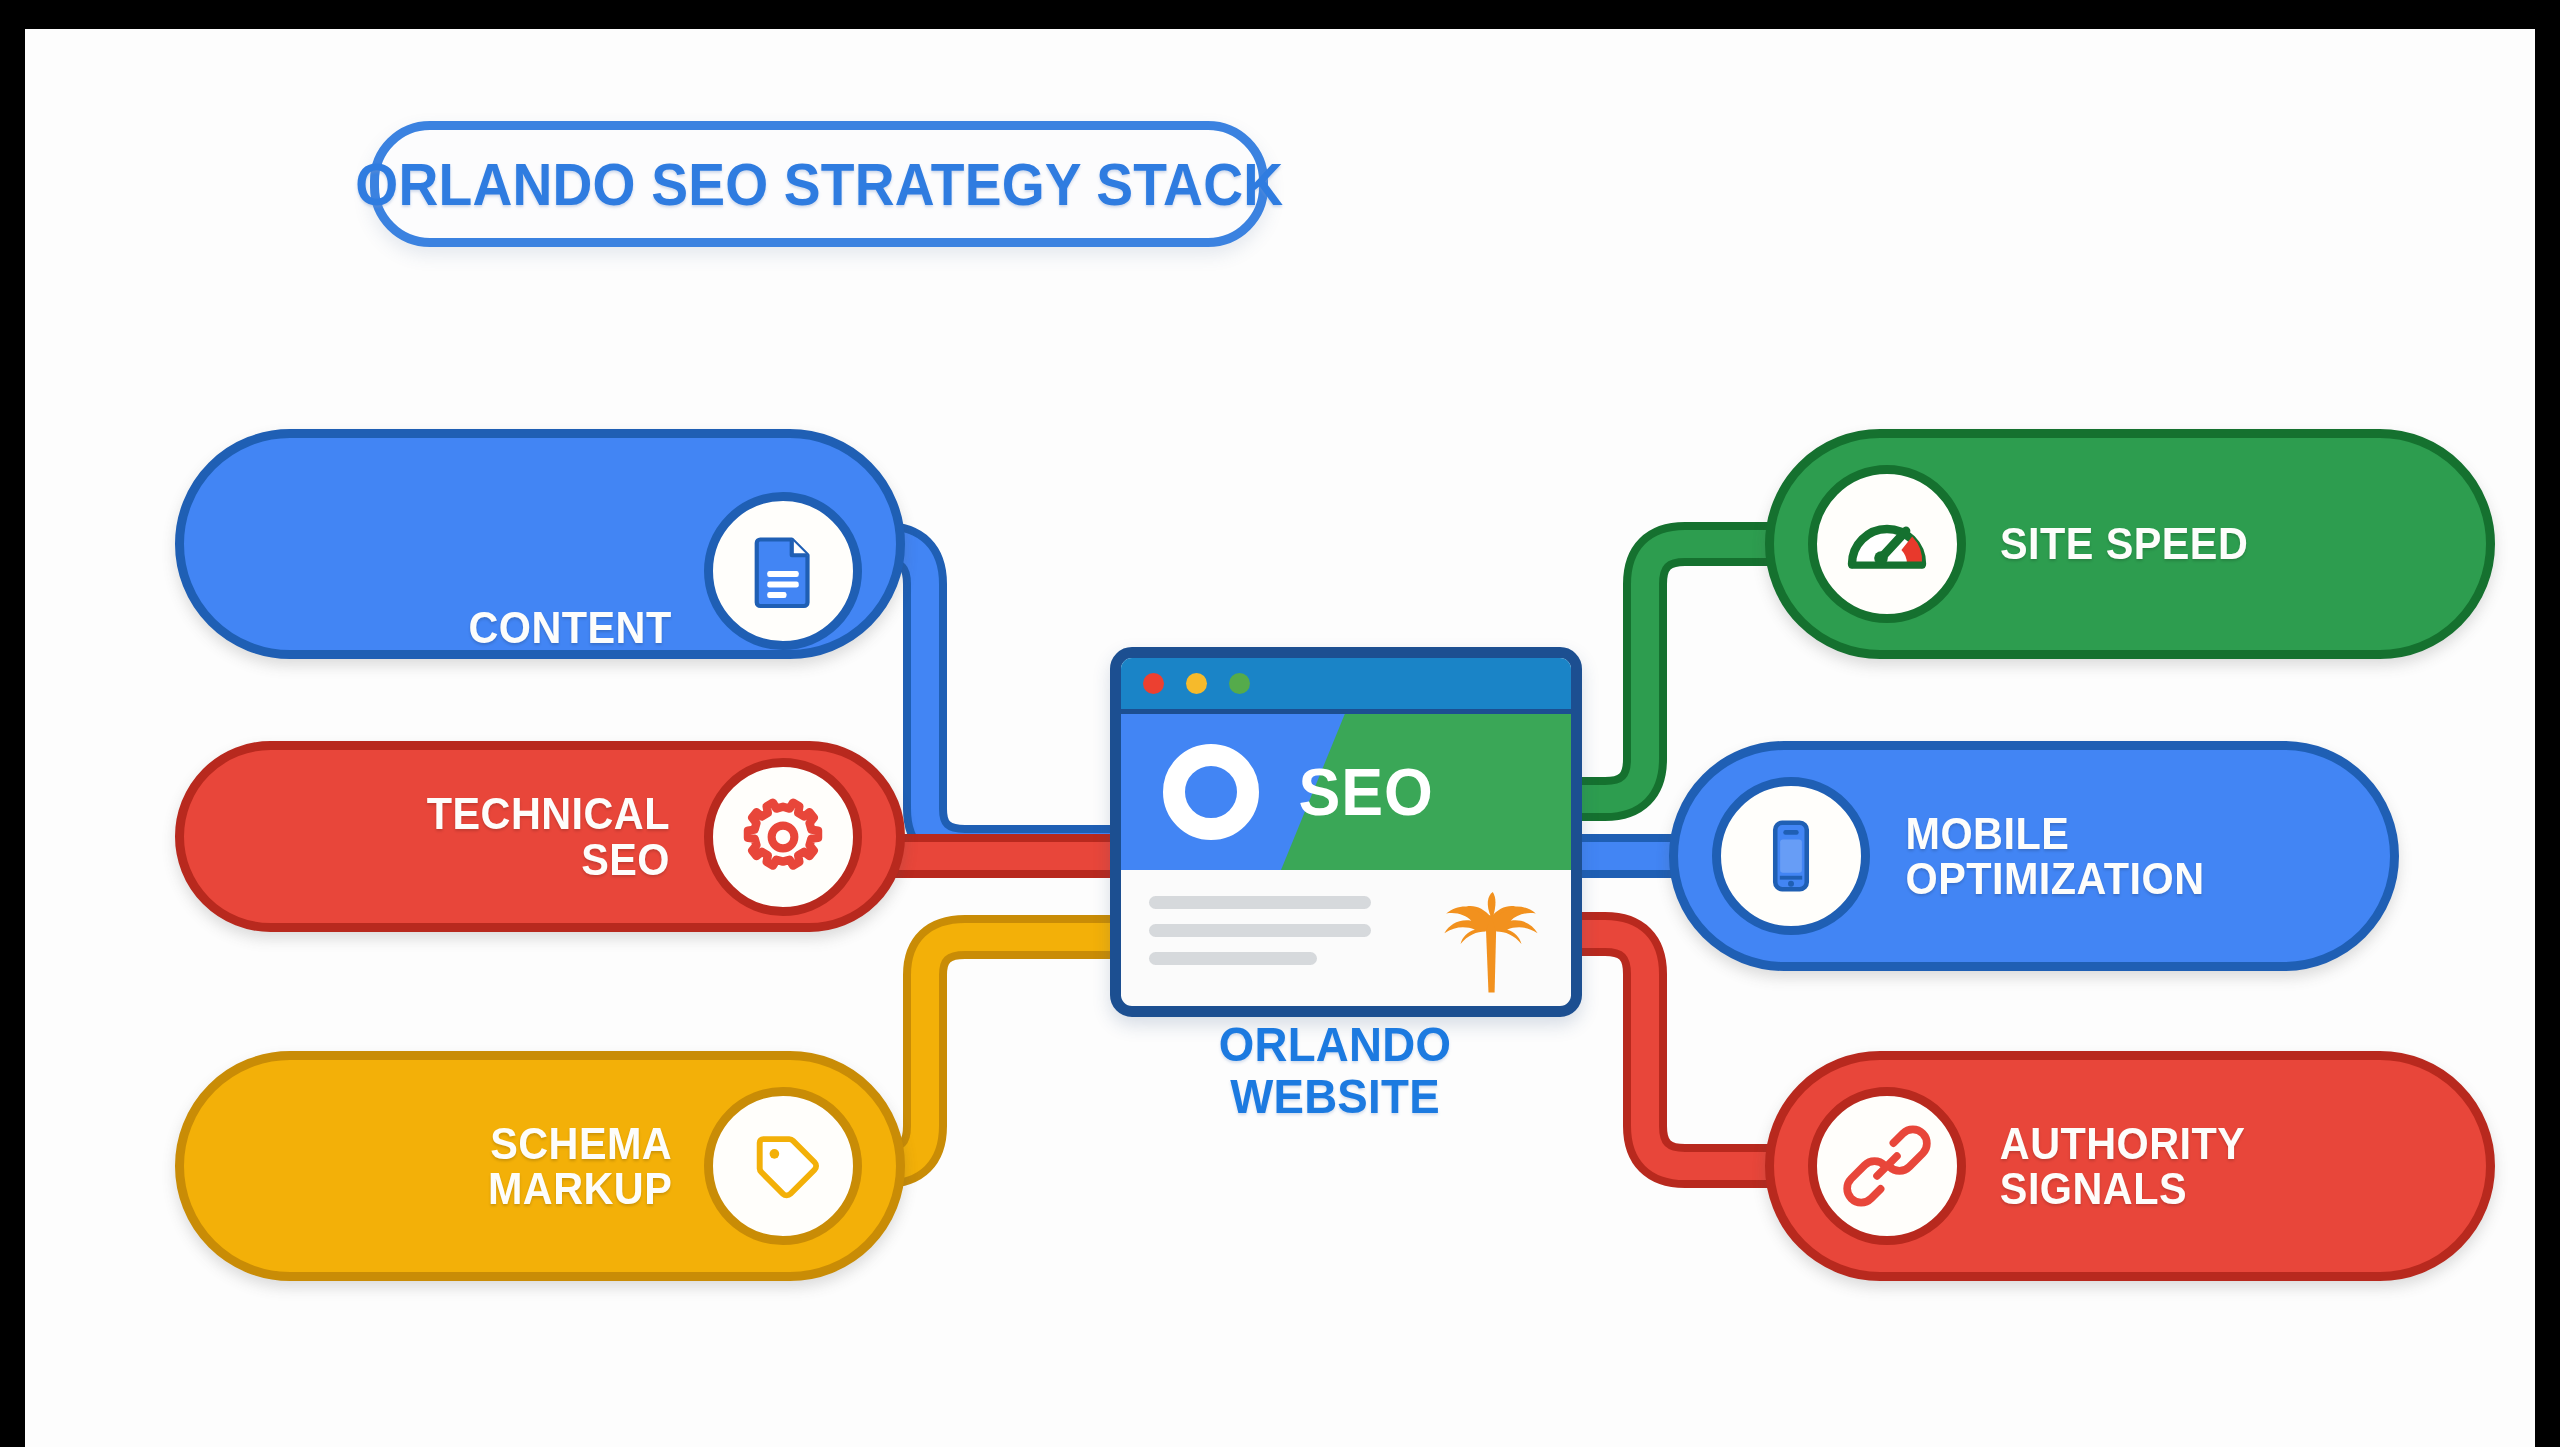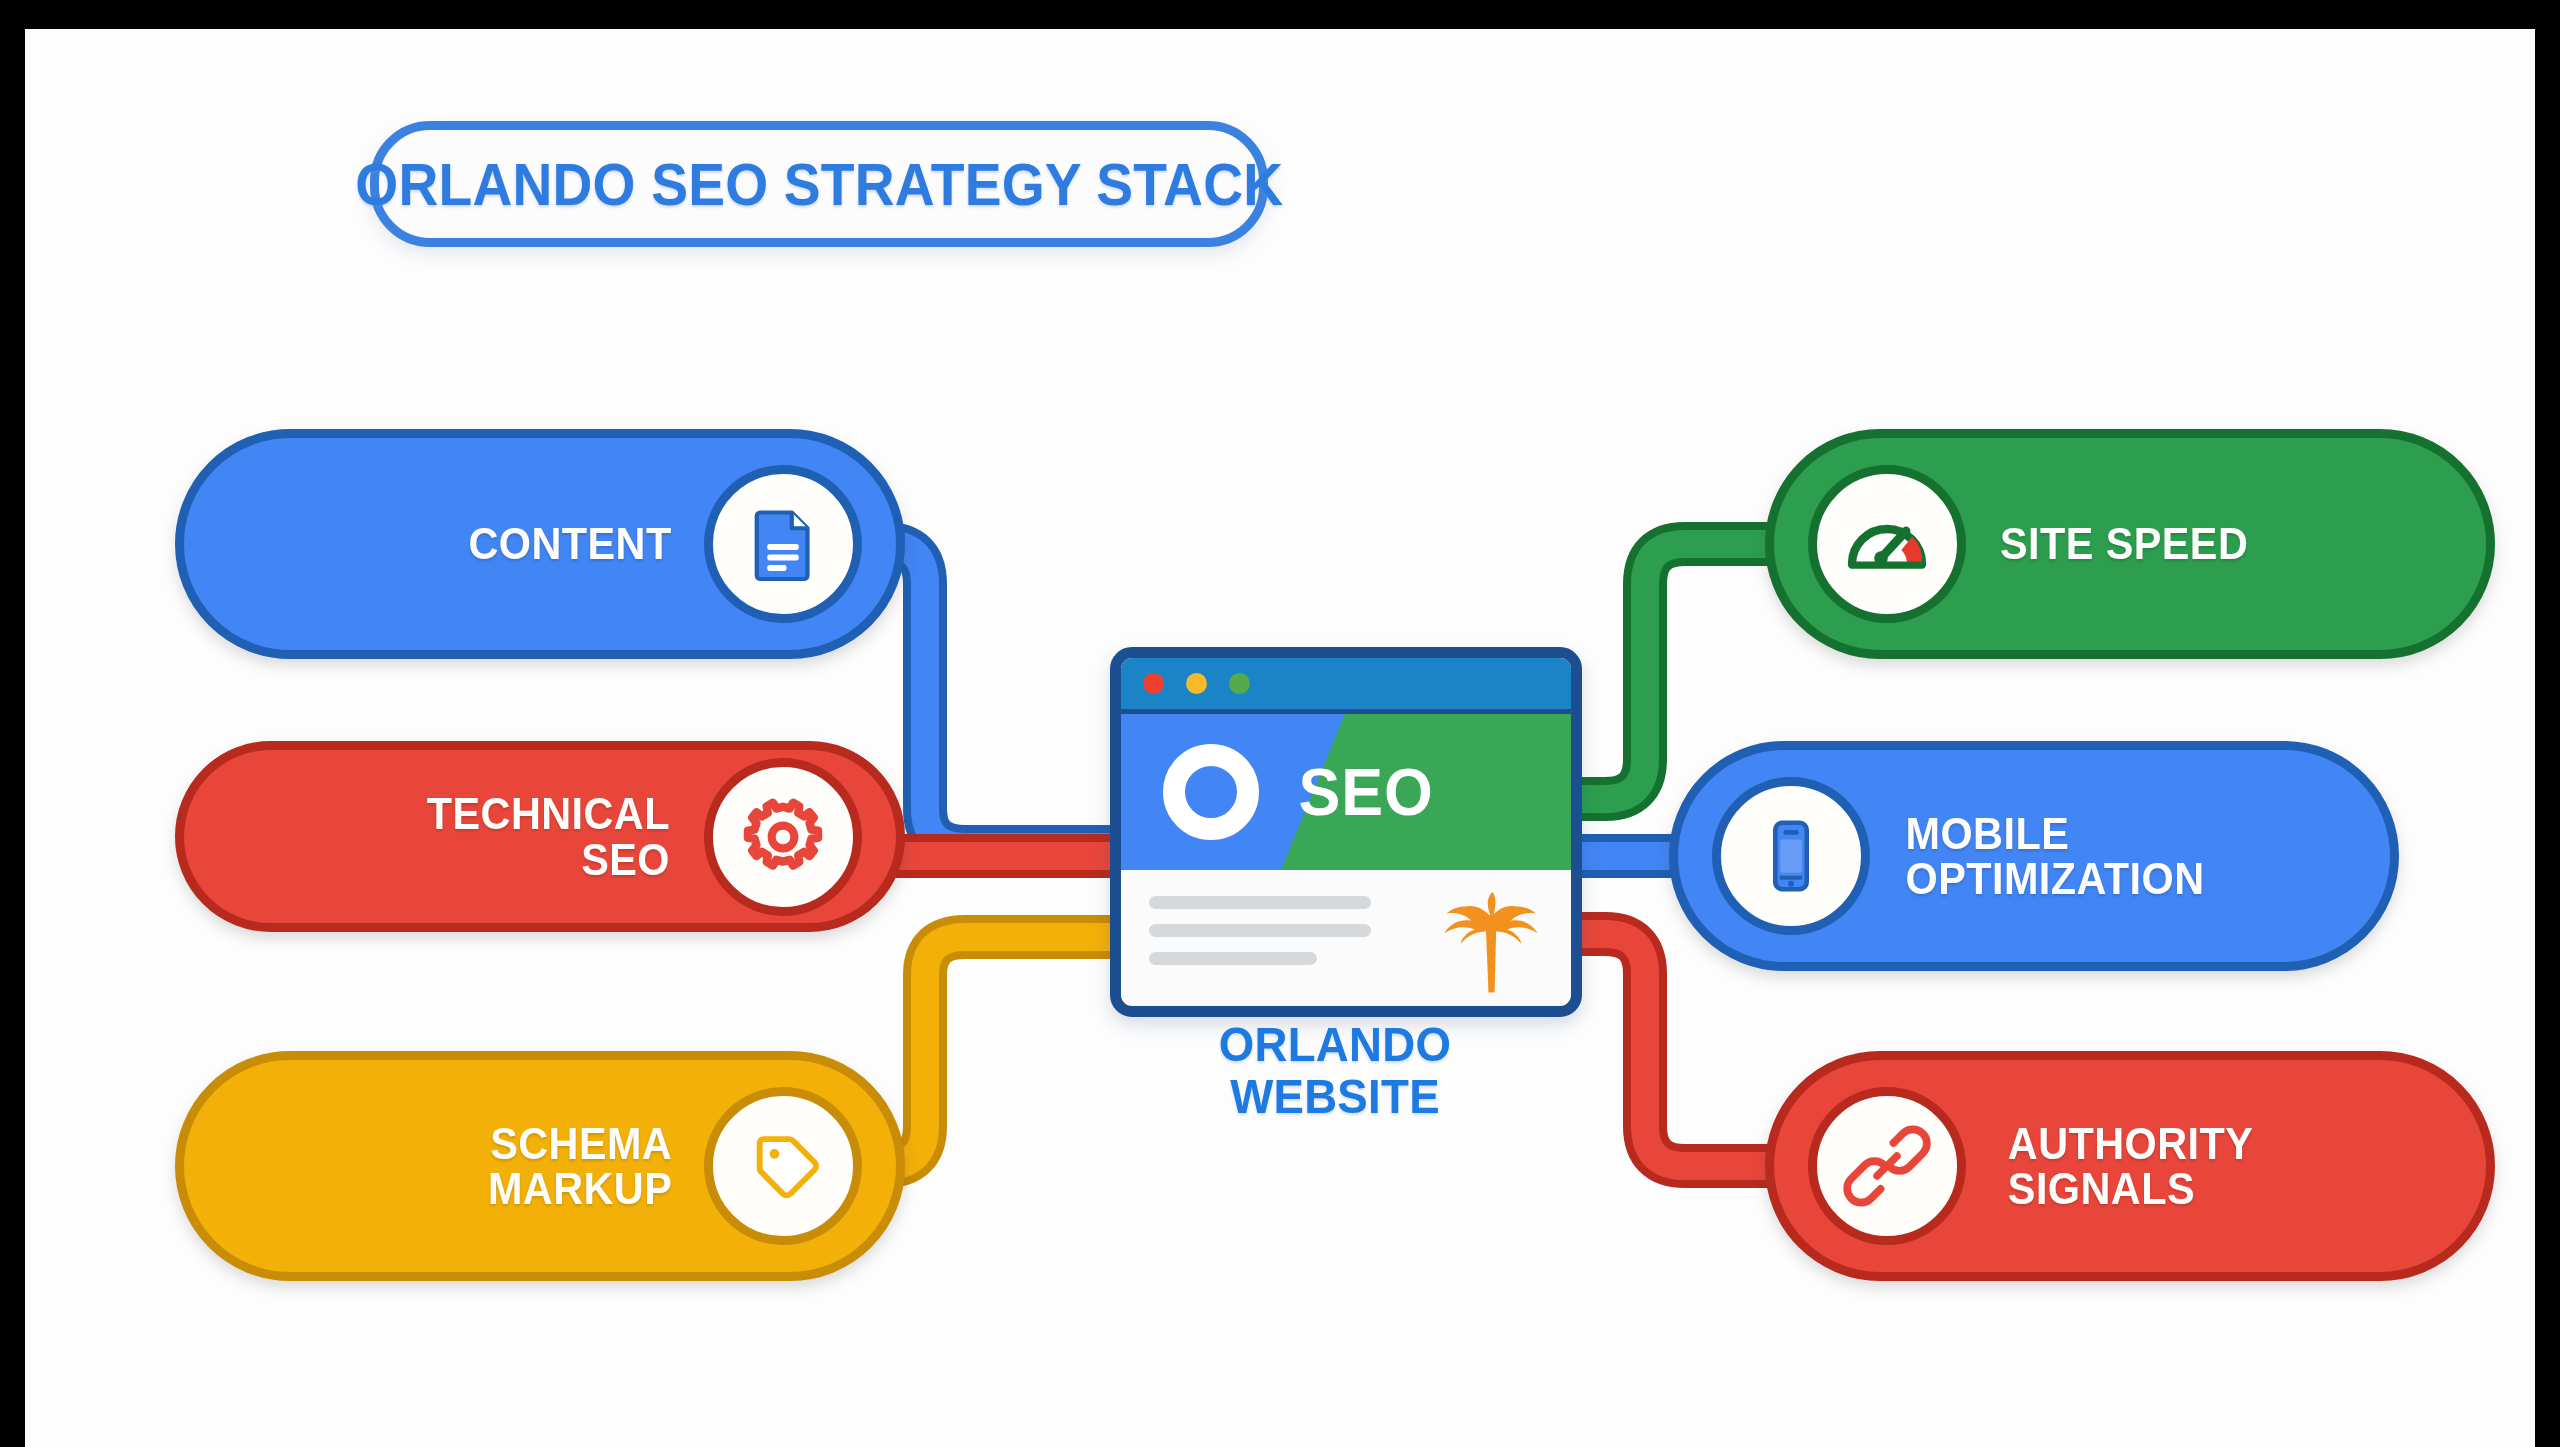--- a/index.html
+++ b/index.html
@@ -69,28 +69,28 @@
 
   .badge{
     border-radius:50%;
     background:#fffefb;
     display:flex;align-items:center;justify-content:center;
     flex:none;
     box-sizing:border-box;
   }
 
   
-  #pill-content   {left:150px; top:400px;  width:730px; height:230px; background:#4285f4; border:9px solid #1f5fb4;}
+  #pill-content   {left:150px; top:400px;  width:730px; height:230px; background:#4285f4; border:9px solid #1f5fb4;align-items:flex-end;}
   #pill-technical {left:150px; top:712px;  width:730px; height:191px; background:#e8463a; border:9px solid #b8291e;}
   #pill-schema    {left:150px; top:1022px; width:730px; height:230px; background:#f3b008; border:9px solid #c98c06;}
 
   
   #pill-sitespeed {left:1740px; top:400px;  width:730px; height:230px; background:#2d9d4f; border:9px solid #15712f;}
   #pill-mobile    {left:1644px; top:712px;  width:730px; height:230px; background:#4285f4; border:9px solid #1f5fb4;}
-  #pill-authority {left:1740px; top:1022px; width:730px; height:230px; background:#e8463a; border:9px solid #b8291e;gap:8px;}
+  #pill-authority {left:1740px; top:1022px; width:730px; height:230px; background:#e8463a; border:9px solid #b8291e;}
 
   .pill.left  { padding-left:60px; padding-right:34px; }
   .pill.right { padding-right:60px; padding-left:34px; }
   .pill.left  .badge{ margin-left:26px; }
   .pill.right .badge{ margin-right:26px; }
 
   .badge-blue  {width:158px;height:158px;border:9px solid #1f5fb4;}
   .badge-red   {width:158px;height:158px;border:9px solid #b8291e;}
   .badge-yellow{width:158px;height:158px;border:9px solid #c98c06;}
   .badge-green {width:158px;height:158px;border:9px solid #15712f;}

